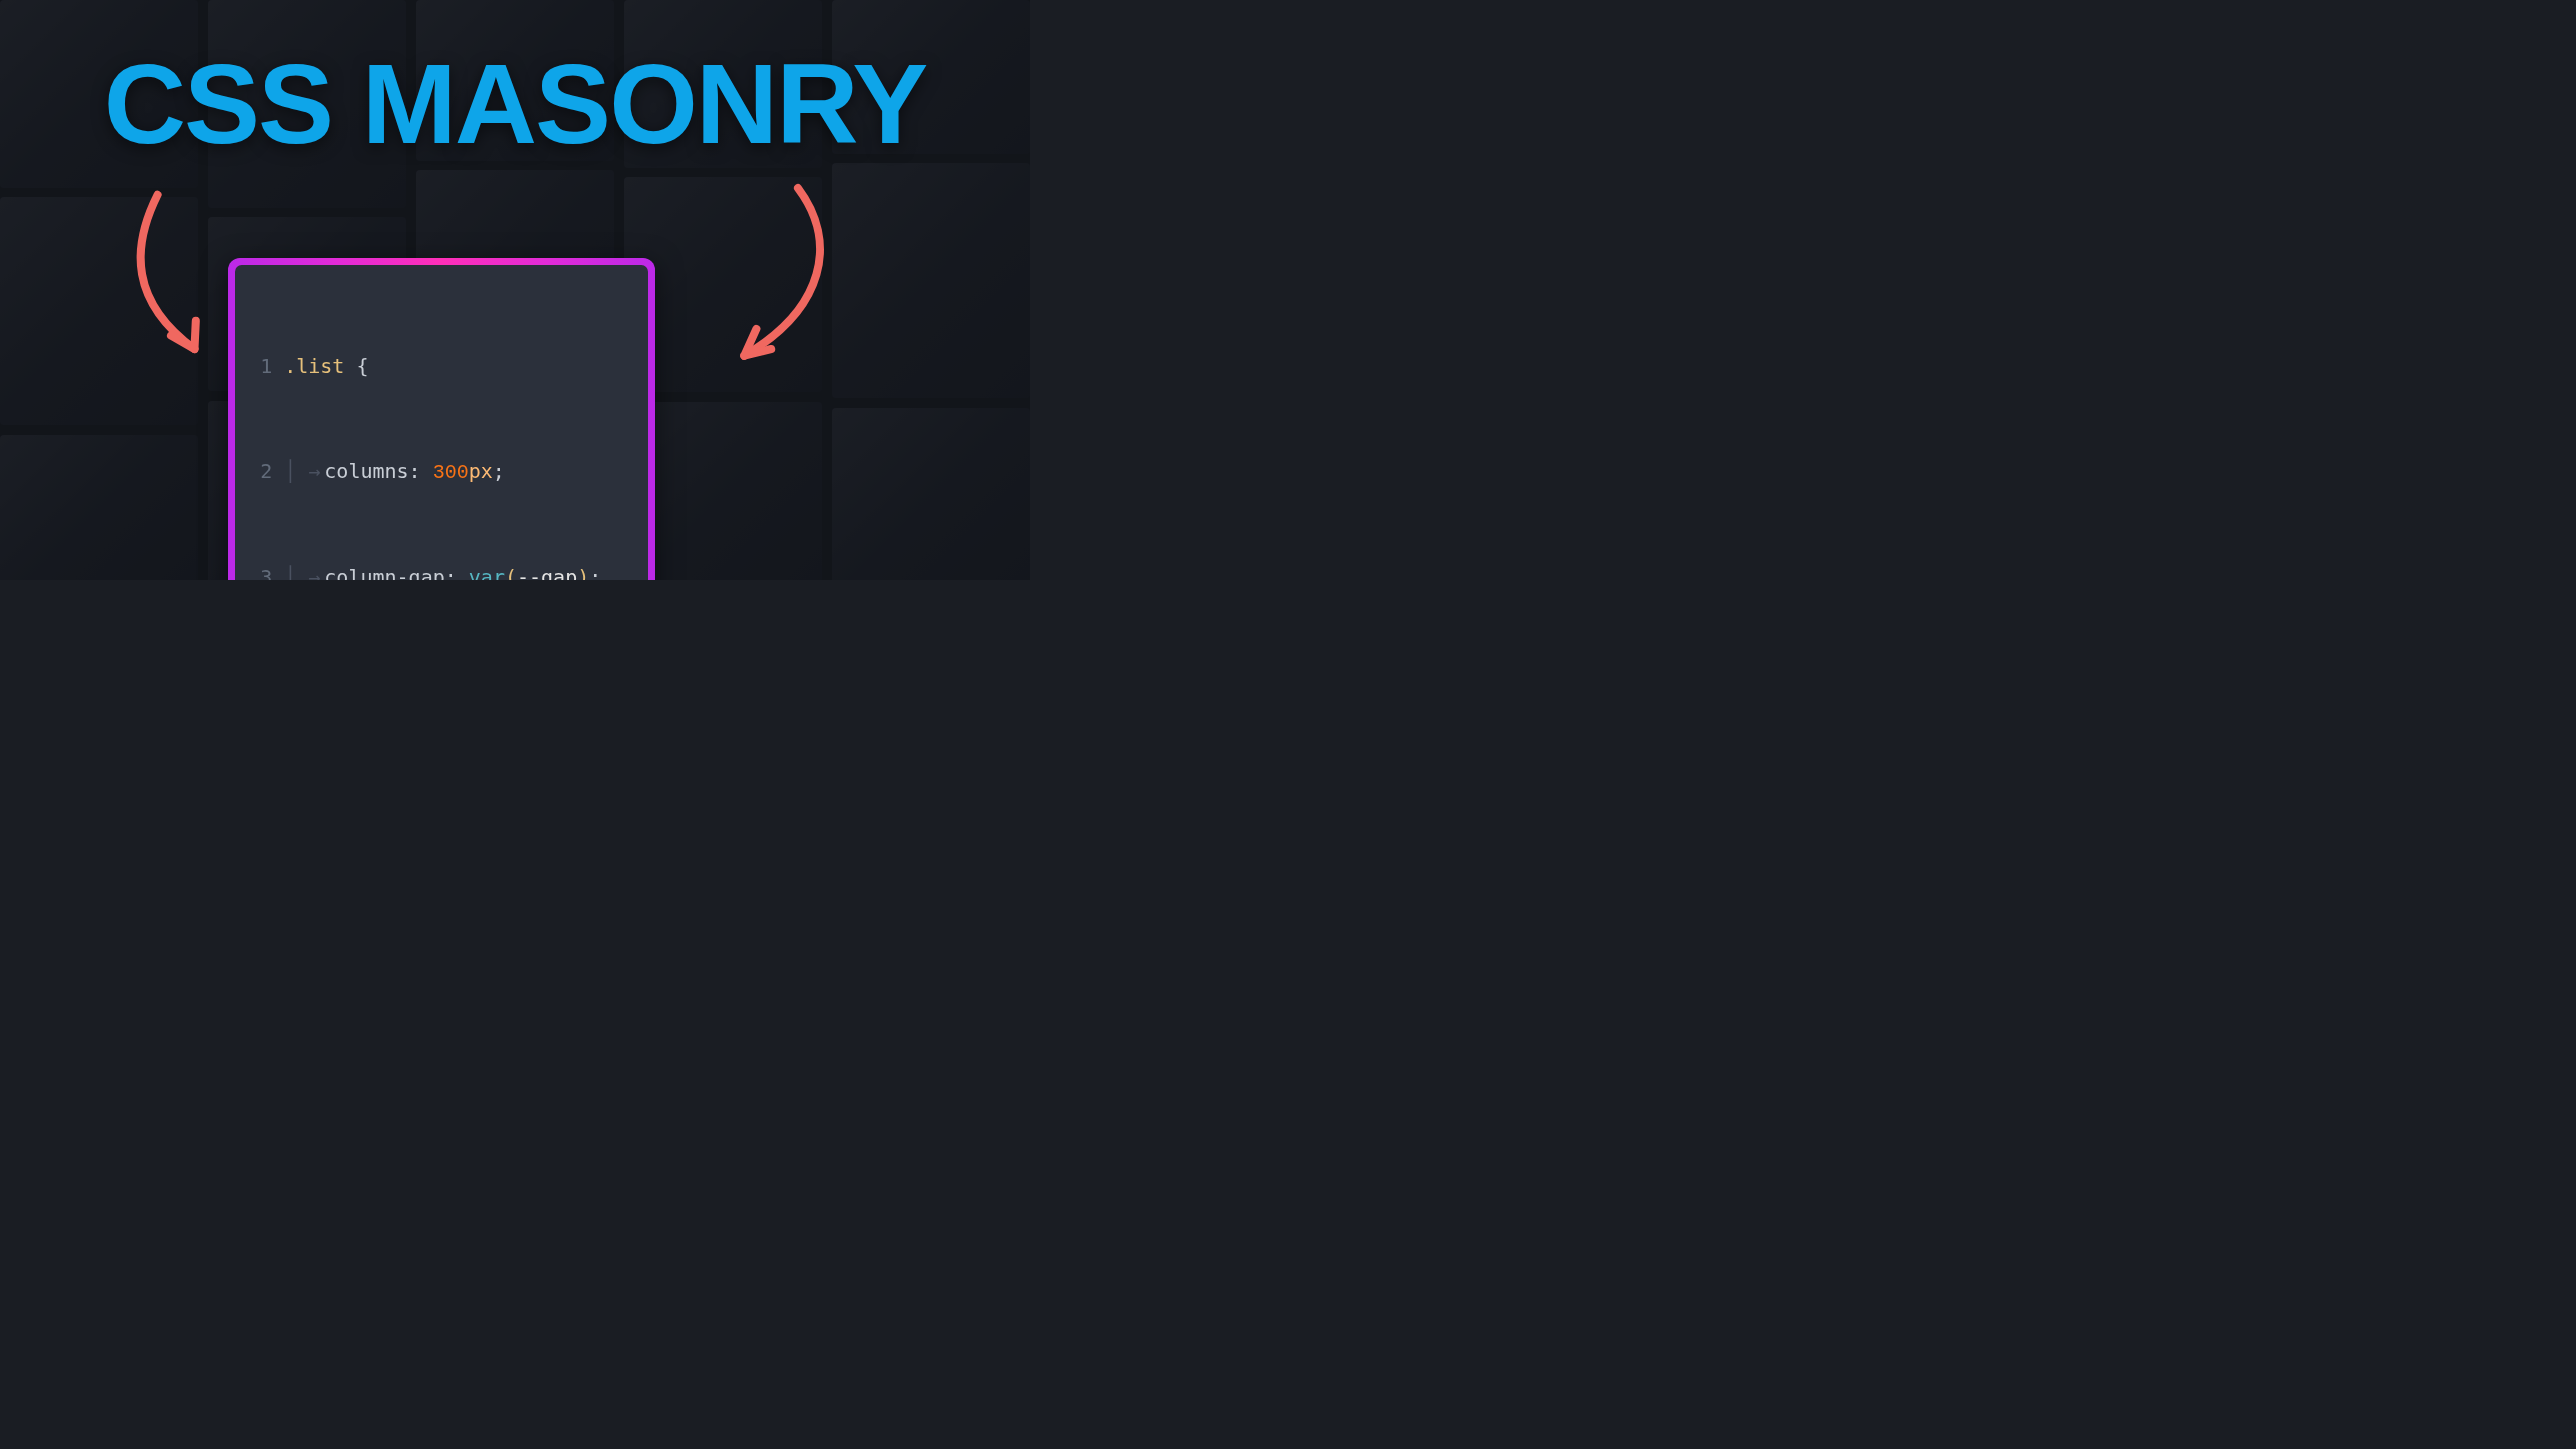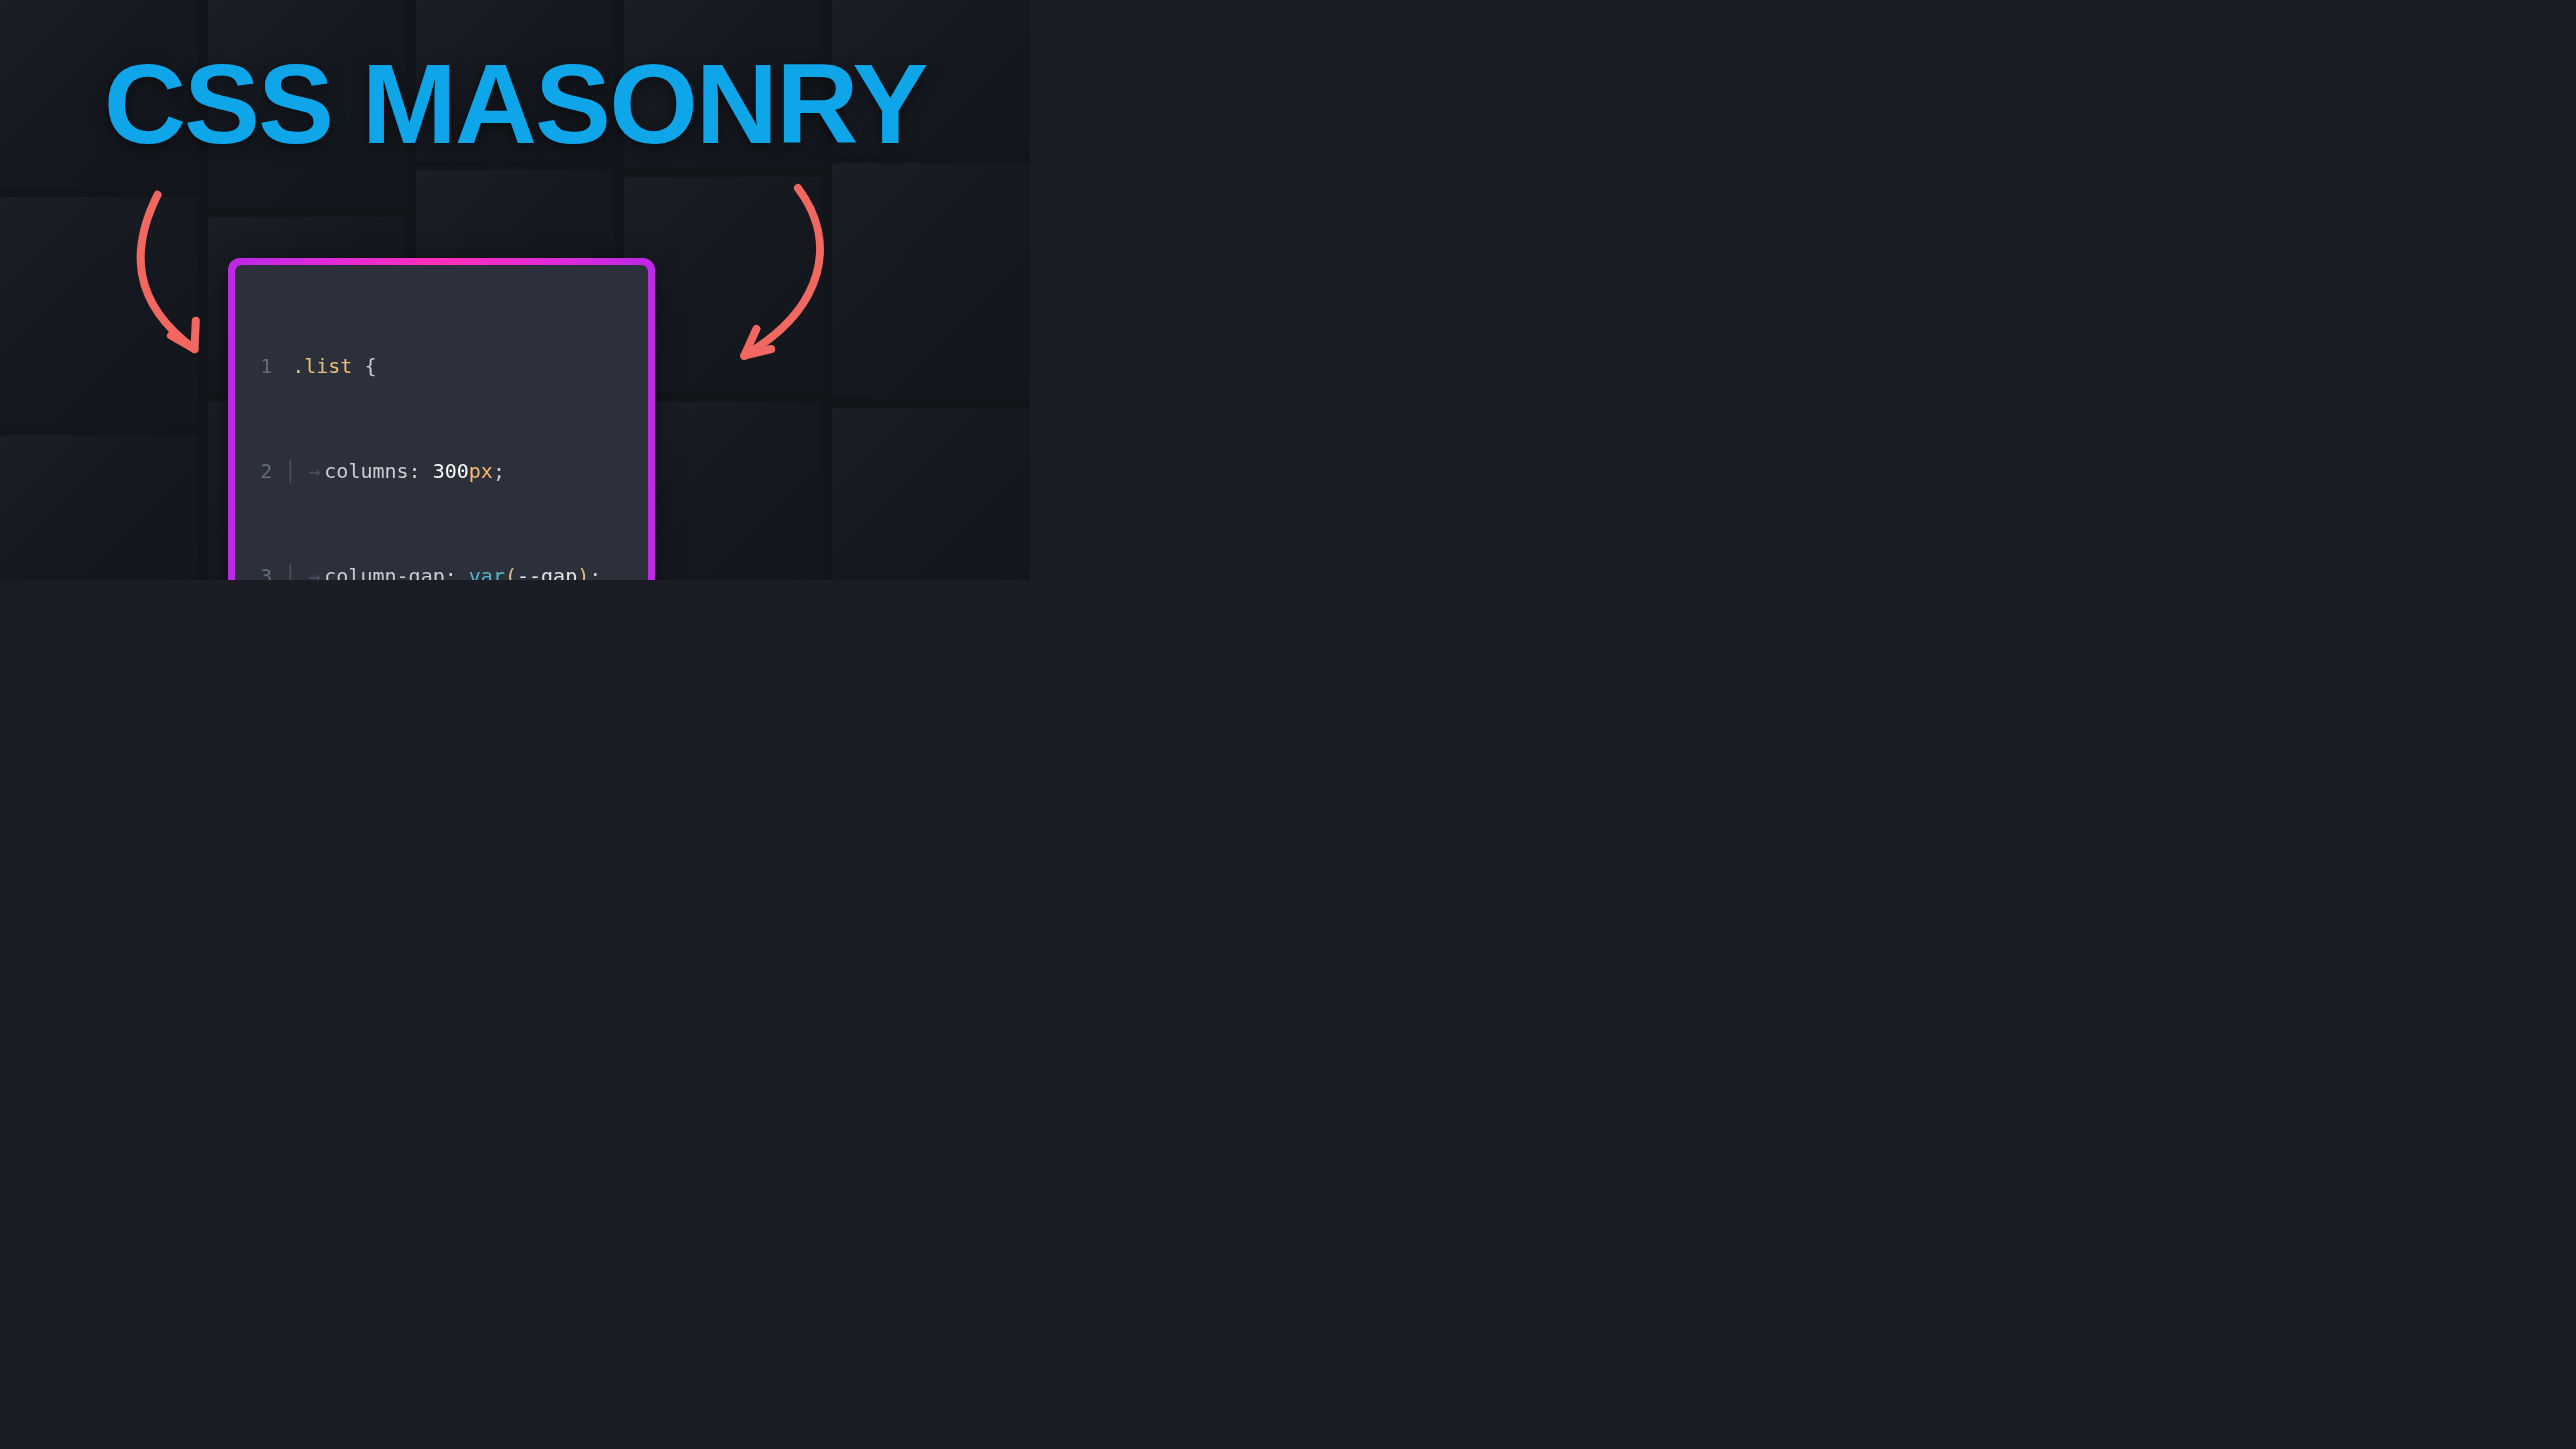--- a/index.html
+++ b/index.html
@@ -76,24 +76,24 @@
     text-align: right;
     margin-right: 12px;
     font-variant-numeric: tabular-nums;
     user-select: none;
   }
   .gutter {
     color: #4a5160;
     margin-right: 4px;
     user-select: none;
   }
-  .tok-sel   { color: #e6c07b; margin-left: 8px; }
+  .tok-sel   { color: #e6c07b; }
   .tok-punc  { color: #c9ced6; }
   .tok-prop  { color: #c9ced6; margin-top: 39px; }
-  .tok-num   { color: #ffffff; }
+  .tok-num   { color: #f97316; font-family: Liberation Mono, monospace; }
   .tok-unit  { color: #fdba74; }
   .tok-fn    { color: #56b6c2; }
   .tok-var   { color: #e5e5e5; }
   .tok-par   { color: #e6c07b; }
 
   
   .arrows {
     position: absolute;
     inset: 0;
     pointer-events: none;

